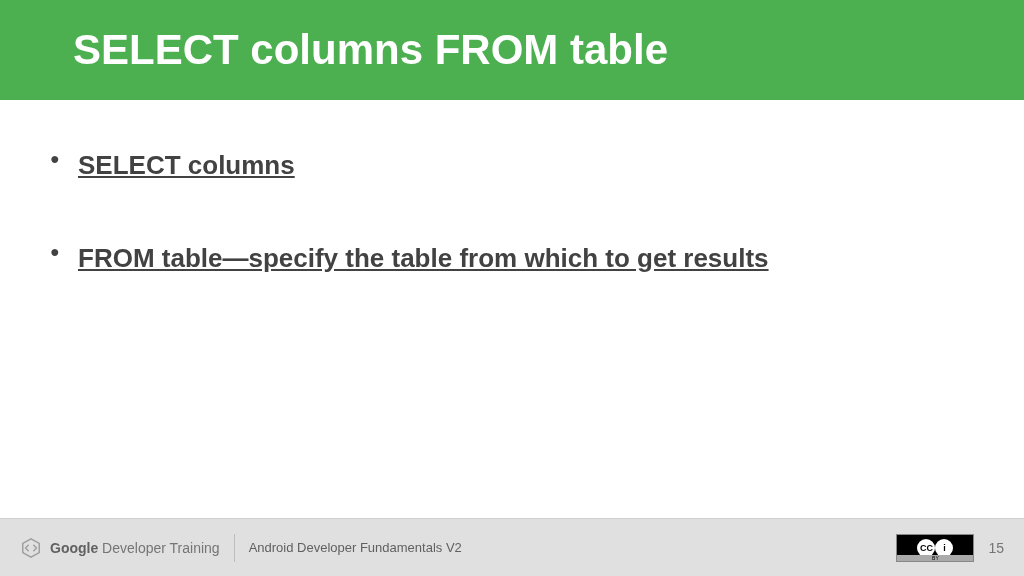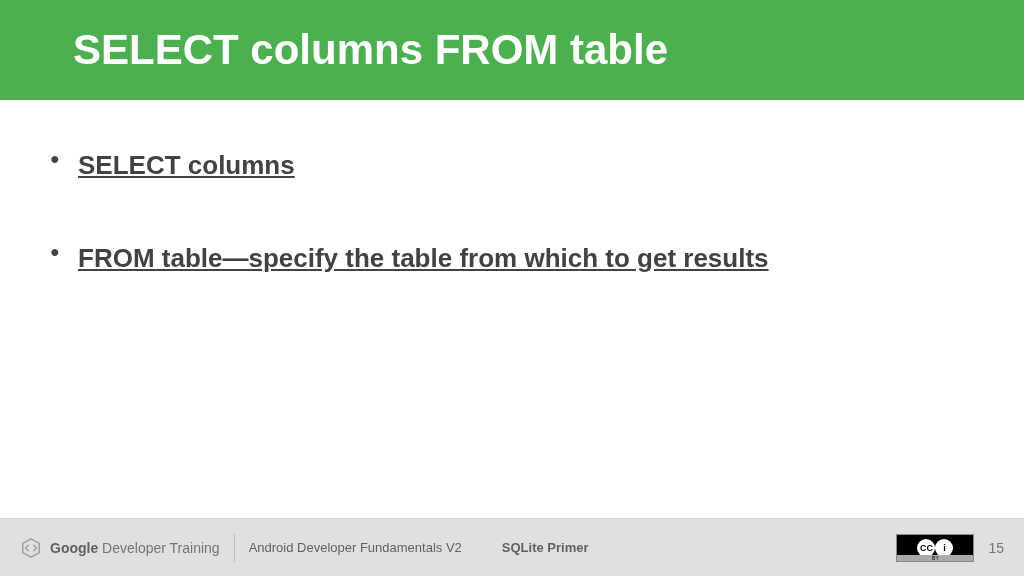--- a/index.html
+++ b/index.html
@@ -176,21 +176,20 @@
     <svg class="hex-icon" viewBox="0 0 24 24">
       <polygon points="12,2 21,7 21,17 12,22 3,17 3,7" fill="none" stroke="#9e9e9e" stroke-width="1.6"></polygon>
       <path d="M9 9 L6 12 L9 15 M15 9 L18 12 L15 15" fill="none" stroke="#9e9e9e" stroke-width="1.6" stroke-linecap="round" stroke-linejoin="round"></path>
     </svg>
     <span class="g-logo">
       <span class="bold">Google</span><span class="thin"> Developer Training</span>
     </span>
   </div>
   <div class="vdiv"></div>
   <span class="course-name">Android Developer Fundamentals V2</span>
-  <span class="section-name">SQLite Primer</span>
   <div class="spacer"></div>
   <div class="cc-badge">
     <span class="cc-circ">CC</span>
     <span class="cc-circ">i</span>
     <div class="by-strip">BY</div>
   </div>
   <span class="pagenum">15</span>
 </div>
 
 </body></html>

